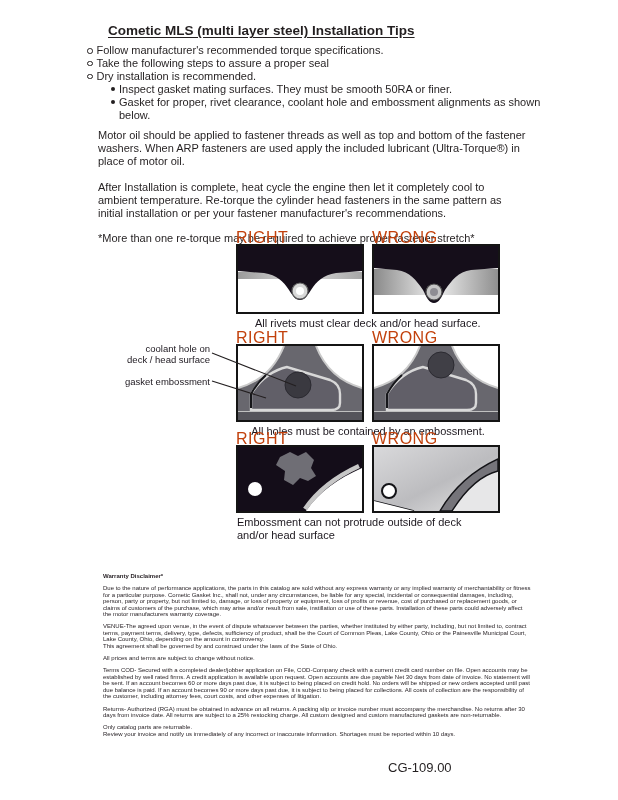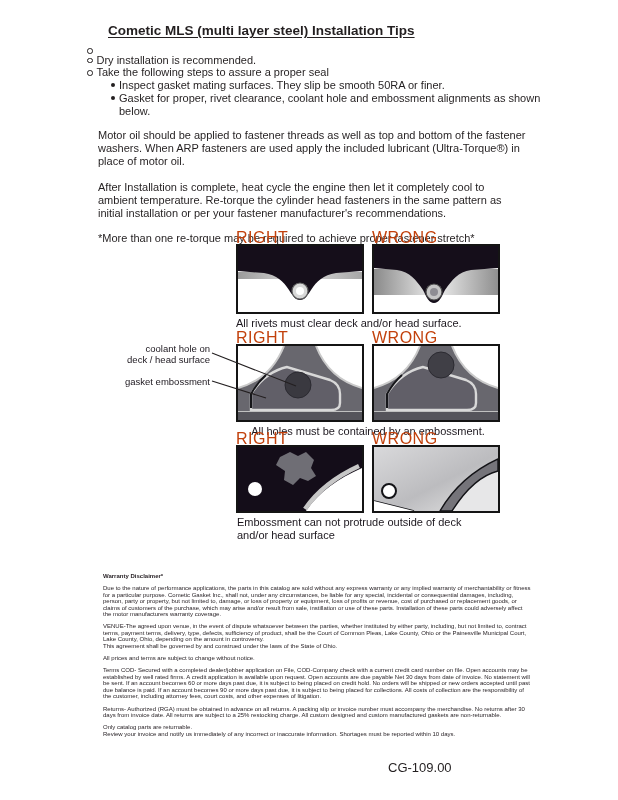--- a/index.html
+++ b/index.html
@@ -30,32 +30,33 @@
 </head>
 <body>
 
 <div class="page">
 
   <div class="title">Cometic MLS (multi layer steel) Installation Tips</div>
 
   <div class="bullets">
     <div class="b-row">
       <span class="b-open"></span>
+      <span>Follow manufacturer's recommended torque specifications.</span>
+    </div>
+    <div class="b-row">
+      <span class="b-open"></span>
+      <span>Take the following steps to assure a proper seal</span>
     </div>
     <div class="b-row">
       <span class="b-open"></span>
       <span>Dry installation is recommended.</span>
     </div>
     <div class="b-row">
-      <span class="b-open"></span>
-      <span>Take the following steps to assure a proper seal</span>
-    </div>
-    <div class="b-row">
       <span class="b-fill"></span>
-      <span>Inspect gasket mating surfaces.  They slip be smooth 50RA or finer.</span>
+      <span>Inspect gasket mating surfaces.  They must be smooth 50RA or finer.</span>
     </div>
     <div class="b-row">
       <span class="b-fill"></span>
       <span>Gasket for proper, rivet clearance, coolant hole and embossment alignments as shown below.</span>
     </div>
   </div>
 
   <div class="diesel">
     <p>Motor oil should be applied to fastener threads as well as top and bottom of the fastener washers. When ARP fasteners are used apply the included lubricant (Ultra-Torque®) in place of motor oil.</p>
     <p>After Installation is complete, heat cycle the engine then let it completely cool to ambient temperature. Re-torque the cylinder head fasteners in the same pattern as initial installation or per your fastener manufacturer's recommendations.</p>
@@ -89,21 +90,21 @@
             <stop offset="1" stop-color="#8f8f8f"></stop>
         </linearGradient>
       </defs>
       <rect x="0" y="23" width="124" height="26" fill="url(#r1w_band)"></rect>
       <rect x="0" y="49" width="124" height="17" fill="#ffffff"></rect>
       <path d="M0,0 H124 V22 L97,24 C84,26 78,34 71,44 C67,52 65,57 60,57 C55,57 53,52 49,44 C42,34 36,26 23,24 L0,22 Z" fill="#150e1a"></path>
       <circle cx="60" cy="46" r="8" fill="#c6c6c6" stroke="#4a4a4a" stroke-width="1.2"></circle>
       <circle cx="60" cy="46" r="4" fill="#8e8d93"></circle>
     </svg>
   </div>
-  <div class="dcaption" style="left:236px;top:317px;width:280px;">All rivets must clear deck and/or head surface.</div>
+  <div class="dcaption" style="left:255px;top:317px;width:280px;">All rivets must clear deck and/or head surface.</div>
 
   <div class="dlabel" style="left:236px;top:329px;">RIGHT</div>
   <div class="dlabel" style="left:372px;top:329px;">WRONG</div>
 
   <div class="side-label" style="left:108px;top:343px;width:102px;">
     <div>coolant hole on</div>
     <div>deck / head surface</div>
   </div>
   <div class="side-label" style="left:98px;top:376px;width:112px;">gasket embossment</div>
 

